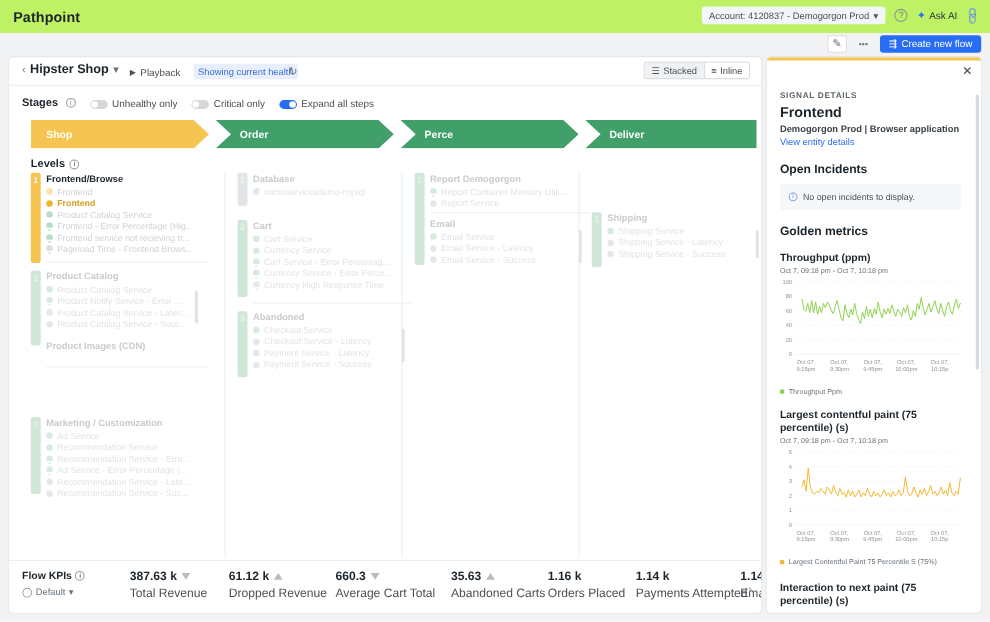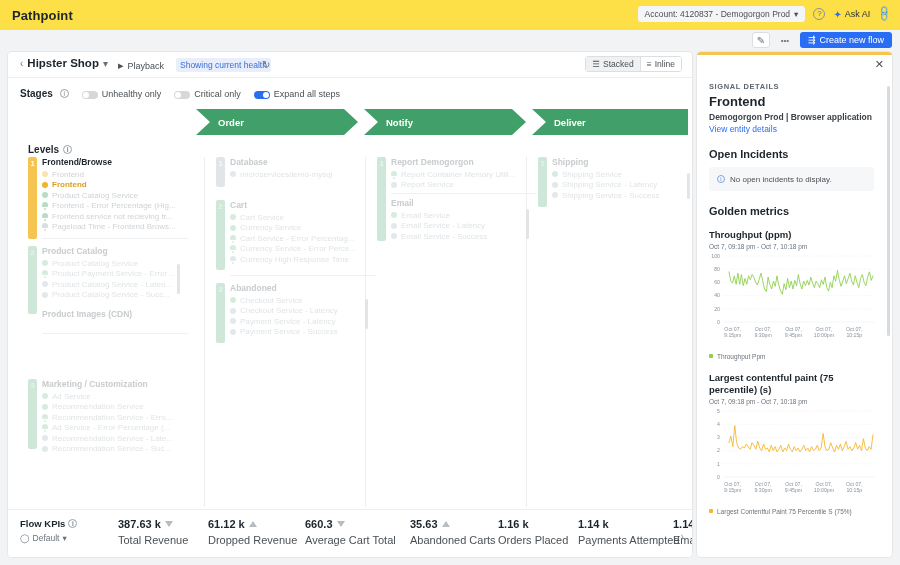--- a/index.html
+++ b/index.html
@@ -7,21 +7,21 @@
   body {
     font-family: "Liberation Sans", sans-serif;
     background:#f2f3f5;
     font-size:11px;
     color:#1d252c;
     -webkit-font-smoothing:antialiased;
   }
   .app { position:relative; width:900px; height:565px; background:#f2f3f5; }
 
   
-  .topbar { position:absolute; top:0; left:0; width:900px; height:30px; background:#fde047; }
+  .topbar { position:absolute; top:0; left:0; width:900px; height:30px; background:#bef264; }
   .brand { position:absolute; left:12px; top:8px; font-size:13px; font-weight:bold; letter-spacing:.1px; color:#1d252c; }
   .top-right { position:absolute; right:8px; top:6px; display:flex; align-items:center; gap:8px; }
   .acct-pill {
     background:#f4f5f6; border-radius:3px; padding:3px 7px; font-size:8.5px; color:#4a5055;
     display:flex; align-items:center; gap:4px; white-space:nowrap;
   }
   .ic { display:inline-block; color:#68737d; }
   .ask-ai { display:flex; align-items:center; gap:3px; font-size:9px; color:#2a3238; white-space:nowrap;}
   .circ-q { width:12px;height:12px;border:1px solid #8a939b;border-radius:50%;font-size:8px;line-height:10px;text-align:center;color:#68737d;}
 
@@ -200,25 +200,28 @@
       </span>
       <span class="tgl-wrap">
         <span class="toggle on">
             <i></i>
           </span>
         <span>Expand all steps</span>
       </span>
     </div>
 
     <div class="arrows">
+      <div class="arrow first" style="left:0px;width:162px;background:#f5c451;clip-path:polygon(0 0,148px 0,162px 13px,148px 26px,0 26px);">
+        <span>Shop</span>
+      </div>
       <div class="arrow" style="left:168px;width:162px;background:#41a06a;clip-path:polygon(0 0,148px 0,162px 13px,148px 26px,0 26px,14px 13px);">
         <span>Order</span>
       </div>
       <div class="arrow" style="left:336px;width:162px;background:#41a06a;clip-path:polygon(0 0,148px 0,162px 13px,148px 26px,0 26px,14px 13px);">
-        <span>Notify</span>
+        <span>Perce</span>
       </div>
       <div class="arrow" style="left:504px;width:156px;background:#41a06a;clip-path:polygon(0 0,156px 0,156px 26px,0 26px,14px 13px);">
         <span>Deliver</span>
       </div>
     </div>
 
     <div class="levels-hdr">
       <span>Levels</span>
       <span class="info-i">i</span>
     </div>
@@ -266,21 +269,21 @@
           <div class="bar" style="height:68px;background:#cfe7d8;"></div>
           <div class="num" style="color:#e8f2ec;">2</div>
           <div class="body" style="border-bottom:1px solid #eef0f1;height:88px;position:relative;">
             <div class="gtitle" style="color:#c8ccce;">Product Catalog</div>
             <div class="row">
                 <span class="dot" style="background:#d6ecde;"></span>
                 <span style="color:#e0e4e6;">Product Catalog Service</span>
               </div>
             <div class="row">
                 <span class="bell" style="color:#d6ecde;"></span>
-                <span style="color:#e0e4e6;">Product Payment Service - Error ...</span>
+                <span style="color:#e0e4e6;">Product Notify Service - Error ...</span>
               </div>
             <div class="row">
                 <span class="dot" style="background:#e4e8ea;"></span>
                 <span style="color:#e0e4e6;">Product Catalog Service - Laten...</span>
               </div>
             <div class="row">
                 <span class="dot" style="background:#e4e8ea;"></span>
                 <span style="color:#e0e4e6;">Product Catalog Service - Succ...</span>
               </div>
             <div class="scroll-thumb" style="top:18px;height:30px;right:8px;"></div>
@@ -419,21 +422,21 @@
               </div>
             <div class="scroll-thumb" style="top:52px;height:30px;right:8px;"></div>
           </div>
         </div>
       </div>
 
       <div class="col" style="left:516px;">
         <div class="grp" style="height:56px;">
           <div class="bar" style="height:50px;background:#cfe7d8;"></div>
           <div class="num" style="color:#e8f2ec;">1</div>
-          <div class="body" style="position:relative;">
+          <div class="body" style="position:relative;margin-top:36px;">
             <div class="gtitle" style="color:#c8ccce;">Shipping</div>
             <div class="row">
                 <span class="dot" style="background:#d6ecde;"></span>
                 <span style="color:#e0e4e6;">Shipping Service</span>
               </div>
             <div class="row">
                 <span class="dot" style="background:#e4e8ea;"></span>
                 <span style="color:#e0e4e6;">Shipping Service - Latency</span>
               </div>
             <div class="row">
@@ -591,16 +594,19 @@
             <text x="145.32800000000003" y="81" text-anchor="middle" class="axlbl">Oct 07,</text>
             <text x="145.32800000000003" y="87" text-anchor="middle" class="axlbl">10:15p</text>
             <path d="M20.00,37.68 L21.92,31.08 L23.84,41.64 L25.76,20.52 L27.68,37.68 L29.60,42.96 L31.52,44.28 L33.44,41.64 L35.36,42.96 L37.28,39.00 L39.20,41.64 L41.12,44.28 L43.04,37.68 L44.96,40.32 L46.88,44.28 L48.80,36.36 L50.72,42.96 L52.64,45.60 L54.56,39.00 L56.48,44.28 L58.40,42.96 L60.32,46.92 L62.24,40.32 L64.16,45.60 L66.08,41.64 L68.00,46.92 L69.92,44.28 L71.84,40.32 L73.76,46.92 L75.68,42.96 L77.60,45.60 L79.52,39.00 L81.44,44.28 L83.36,46.92 L85.28,41.64 L87.20,45.60 L89.12,42.96 L91.04,46.92 L92.96,44.28 L94.88,40.32 L96.80,45.60 L98.72,42.96 L100.64,46.92 L102.56,41.64 L104.48,45.60 L106.40,44.28 L108.32,40.32 L110.24,45.60 L112.16,42.96 L114.08,28.44 L116.00,41.64 L117.92,45.60 L119.84,44.28 L121.76,37.68 L123.68,42.96 L125.60,46.92 L127.52,40.32 L129.44,44.28 L131.36,39.00 L133.28,45.60 L135.20,41.64 L137.12,36.36 L139.04,44.28 L140.96,41.64 L142.88,45.60 L144.80,42.96 L146.72,37.68 L148.64,44.28 L150.56,40.32 L152.48,45.60 L154.40,33.72 L156.32,42.96 L158.24,45.60 L160.16,41.64 L162.08,44.28 L164.00,29.76 " fill="none" stroke="#f5b731" stroke-width="0.9" stroke-linejoin="round" stroke-linecap="round"></path>
           </svg>
         <div class="m-legend">
           <span class="sq" style="background:#f5b731;"></span>
           <span>Largest Contentful Paint 75 Percentile S (75%)</span>
         </div>
       </div>
 
+      <div class="metric" style="margin-top:14px;">
+        <div class="m-title">Interaction to next paint (75 percentile) (s)</div>
+      </div>
     </div>
   </div>
 
 </div>
 
 </body></html>

